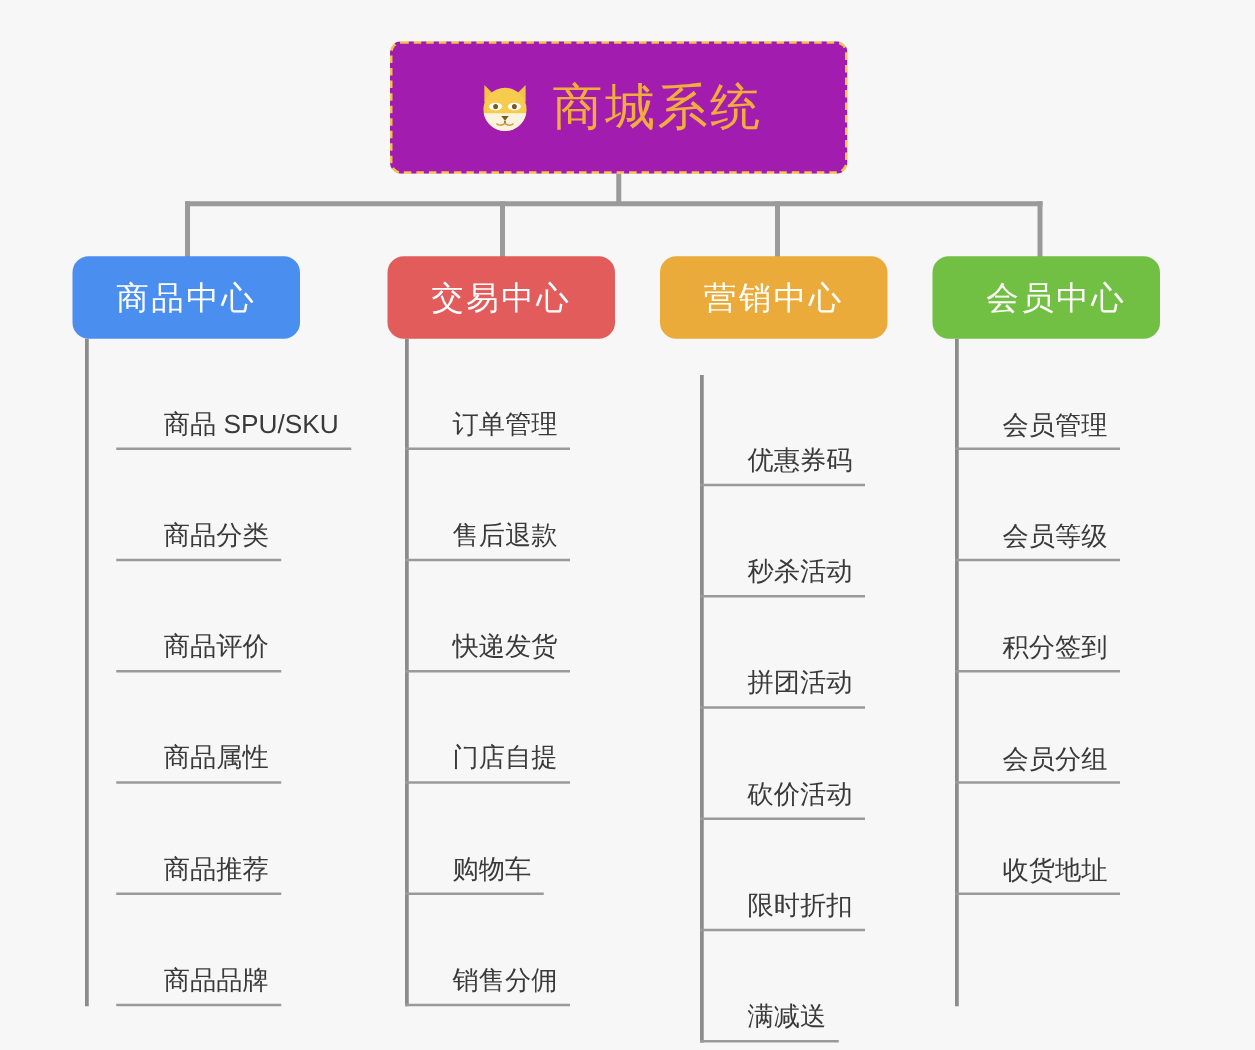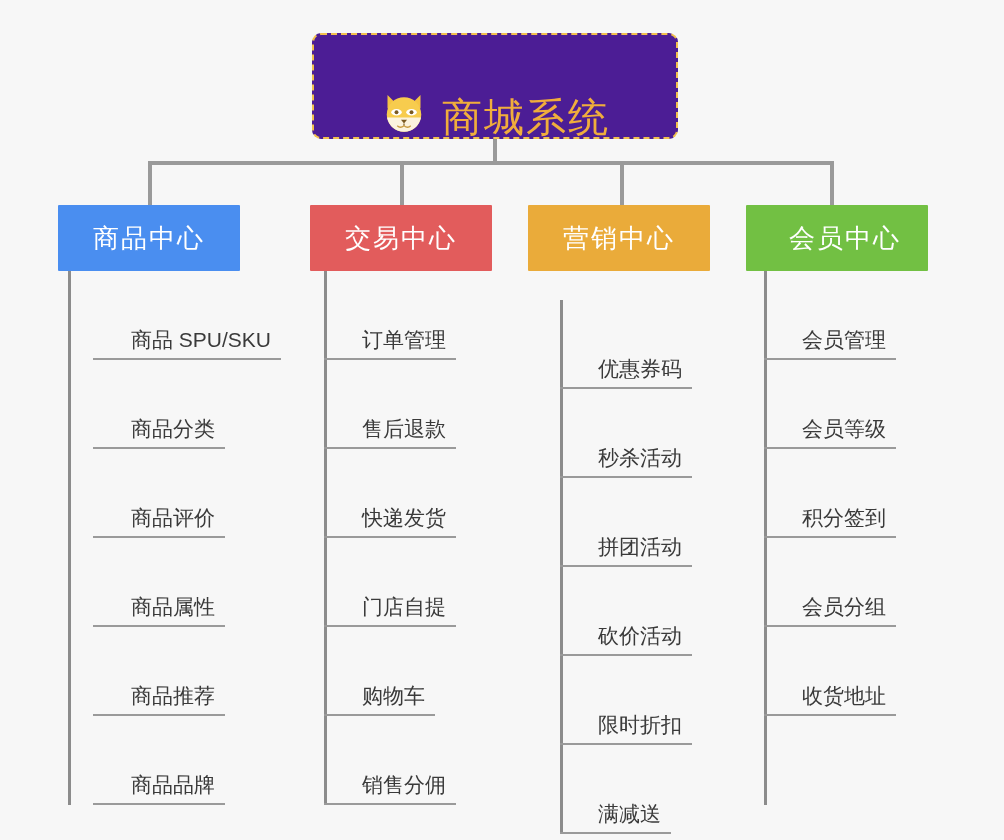--- a/index.html
+++ b/index.html
@@ -20,25 +20,25 @@
   }
 
   
   .root-node {
     position: absolute;
     left: 312px;
     top: 33px;
     width: 366px;
     height: 106px;
     box-sizing: border-box;
-    background: #4c1d95;
+    background: #a21caf;
     border: 2px dashed #f2c14e;
     border-radius: 9px;
     display: flex;
-    align-items: flex-end;
+    align-items: center;
     justify-content: center;
     gap: 14px;
   }
   .root-title {
     font-size: 40px;
     color: #f0ad3c;
     letter-spacing: 2px;
     line-height: 1;
   }
   .shiba-icon {
@@ -69,21 +69,21 @@
     width: 4px;
     height: 45px;
   }
 
   
   .cat-box {
     position: absolute;
     top: 205px;
     height: 66px;
     box-sizing: border-box;
-    border-radius: 1px;
+    border-radius: 13px;
     display: flex;
     align-items: center;
     justify-content: center;
     color: #ffffff;
     font-size: 26px;
     letter-spacing: 2px;
   }
 
   
   .branch {

